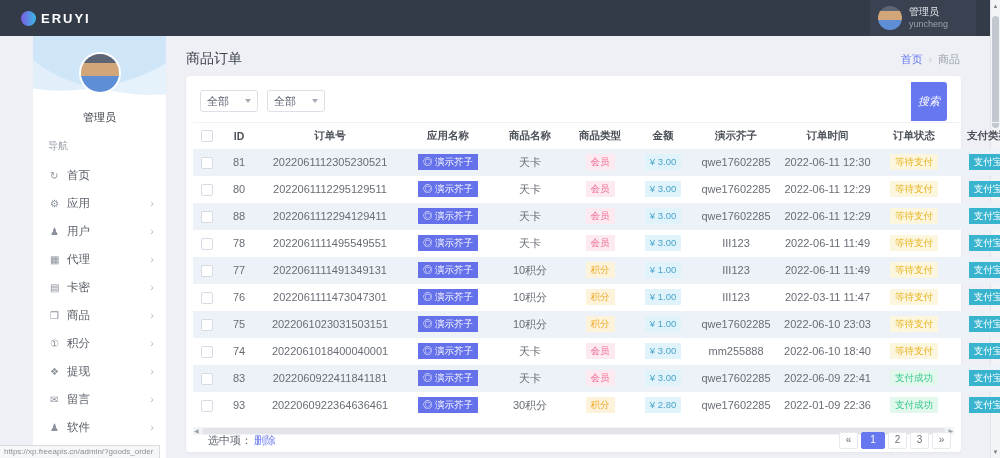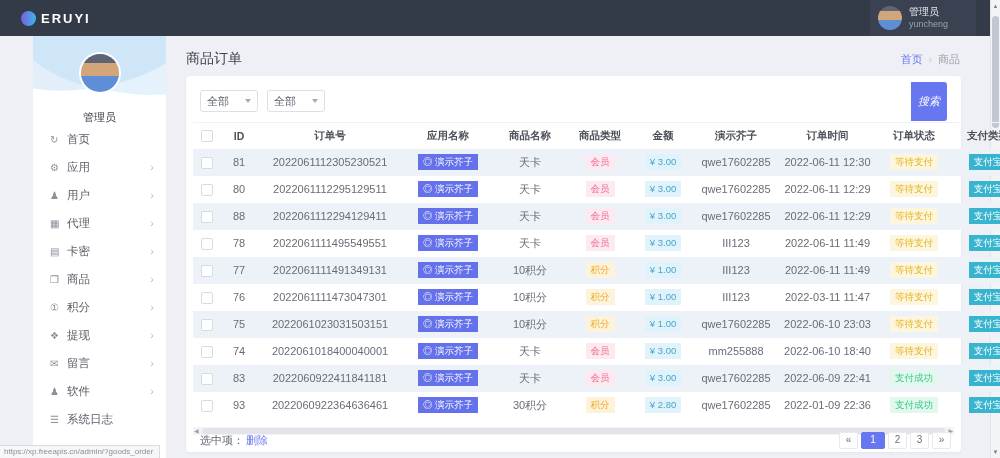--- a/index.html
+++ b/index.html
@@ -75,21 +75,21 @@
   tr.striped { background:#edf1f8; }
   .checkbox { display:inline-block; width:12px; height:12px; border:1px solid #d6dae2; border-radius:2px; background:#fff; vertical-align:middle; cursor:pointer; }
   .badge { display:inline-block; font-size:9.5px; line-height:1.15; padding:2.5px 5px; border-radius:0; }
 
   
   .h-scrollbar { position:absolute; left:7px; right:7px; bottom:17px; height:8px; background:#f2f3f5; }
   .h-scrollbar .arr { position:absolute; top:0; font-size:6px; line-height:8px; color:#9aa0a8; }
   .h-scrollbar .arr.left{ left:1px; } .h-scrollbar .arr.right{ right:1px; }
   .h-thumb { position:absolute; left:9px; right:9px; top:1px; height:6px; background:#e2e4e9; border-radius:3px; }
   .card-footer { position:absolute; left:14px; right:10px; bottom:3px; height:18px; display:flex; align-items:center; justify-content:space-between; }
-  .selected-wrap { font-size:11px; color:#5f6470; }
+  .selected-wrap { font-size:11px; color:#5f6470;margin-left:8px; }
   .delete-link { color:var(--accent,#6777ef); cursor:pointer; margin-left:2px; }
   .pagination { display:flex; gap:3px; }
   .pg-btn { min-width:19px; height:17px; padding:0 5px; border:1px solid #e7e9ee; background:#fff; color:#6a6f78;
     font-size:10px; border-radius:2px; cursor:pointer; font-family:"Liberation Sans",sans-serif; line-height:1; }
   .pg-btn.active { background:var(--accent,#6777ef); border-color:var(--accent,#6777ef); color:#fff; min-width:24px; }
 
   
   .status-tooltip { position:absolute; left:0; bottom:0; z-index:9; height:13px; background:rgba(246,247,248,0.96);
     border:1px solid #d9dbdf; border-left:none; border-bottom:none; font-size:8px; color:#8a8f97; line-height:11px; padding:0 6px 0 4px; }
 </style>
@@ -113,20 +113,21 @@
 <div class="v-scrollbar">
   <div class="arr up">▲</div>
   <div class="v-thumb"></div>
   <div class="arr down">▼</div>
 </div>
 
 <div class="sidebar">
   <div class="side-head"></div>
   <div class="avatar-lg"></div>
   <div class="side-profile-name">管理员</div>
+  <div class="nav-label">导航</div>
   <ul class="menu">
   <li class="mi-item">
     <span class="mi-icon">↻</span>
     <span class="mi-label">首页</span>
     <span class="mi-arrow" style="visibility: hidden;">›</span>
   </li>
 
   <li class="mi-item">
     <span class="mi-icon">⚙</span>
     <span class="mi-label">应用</span>

